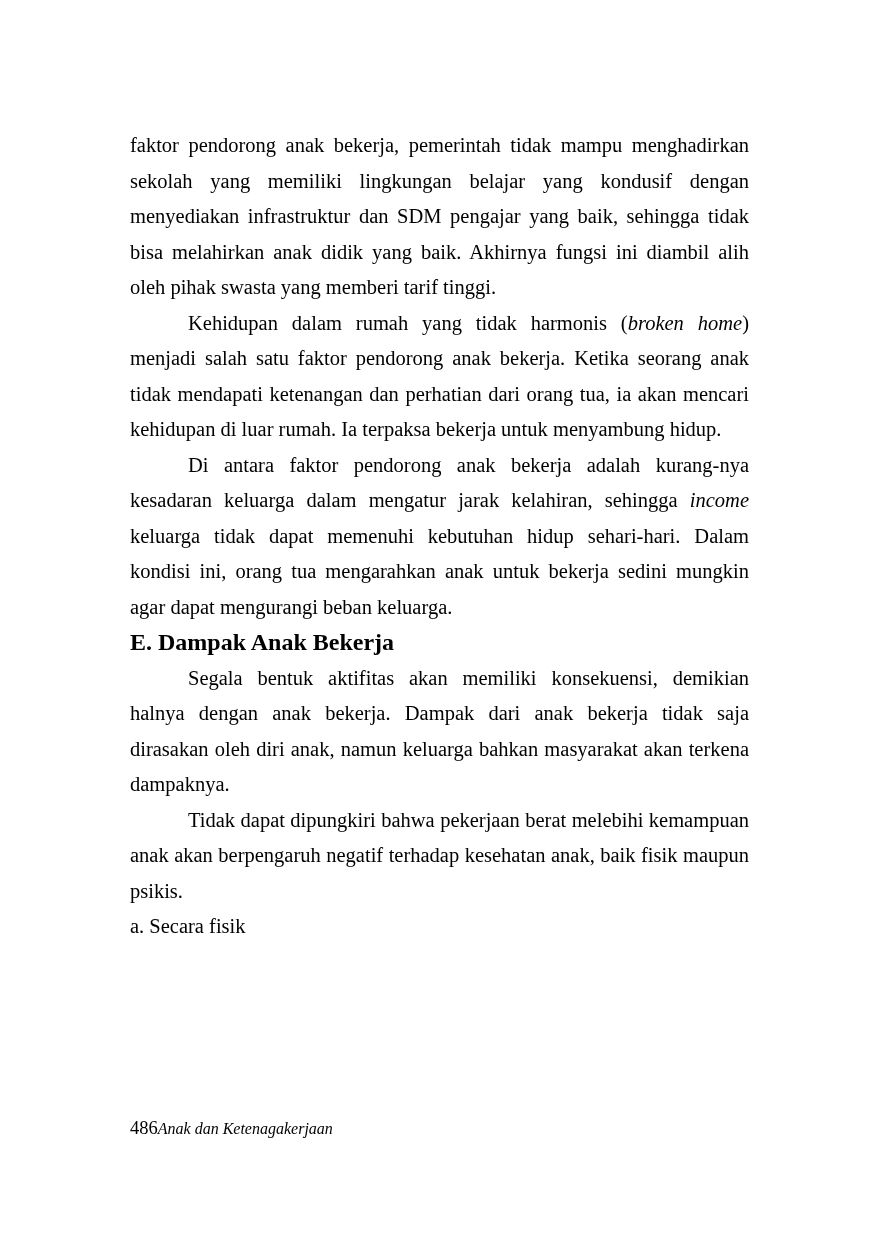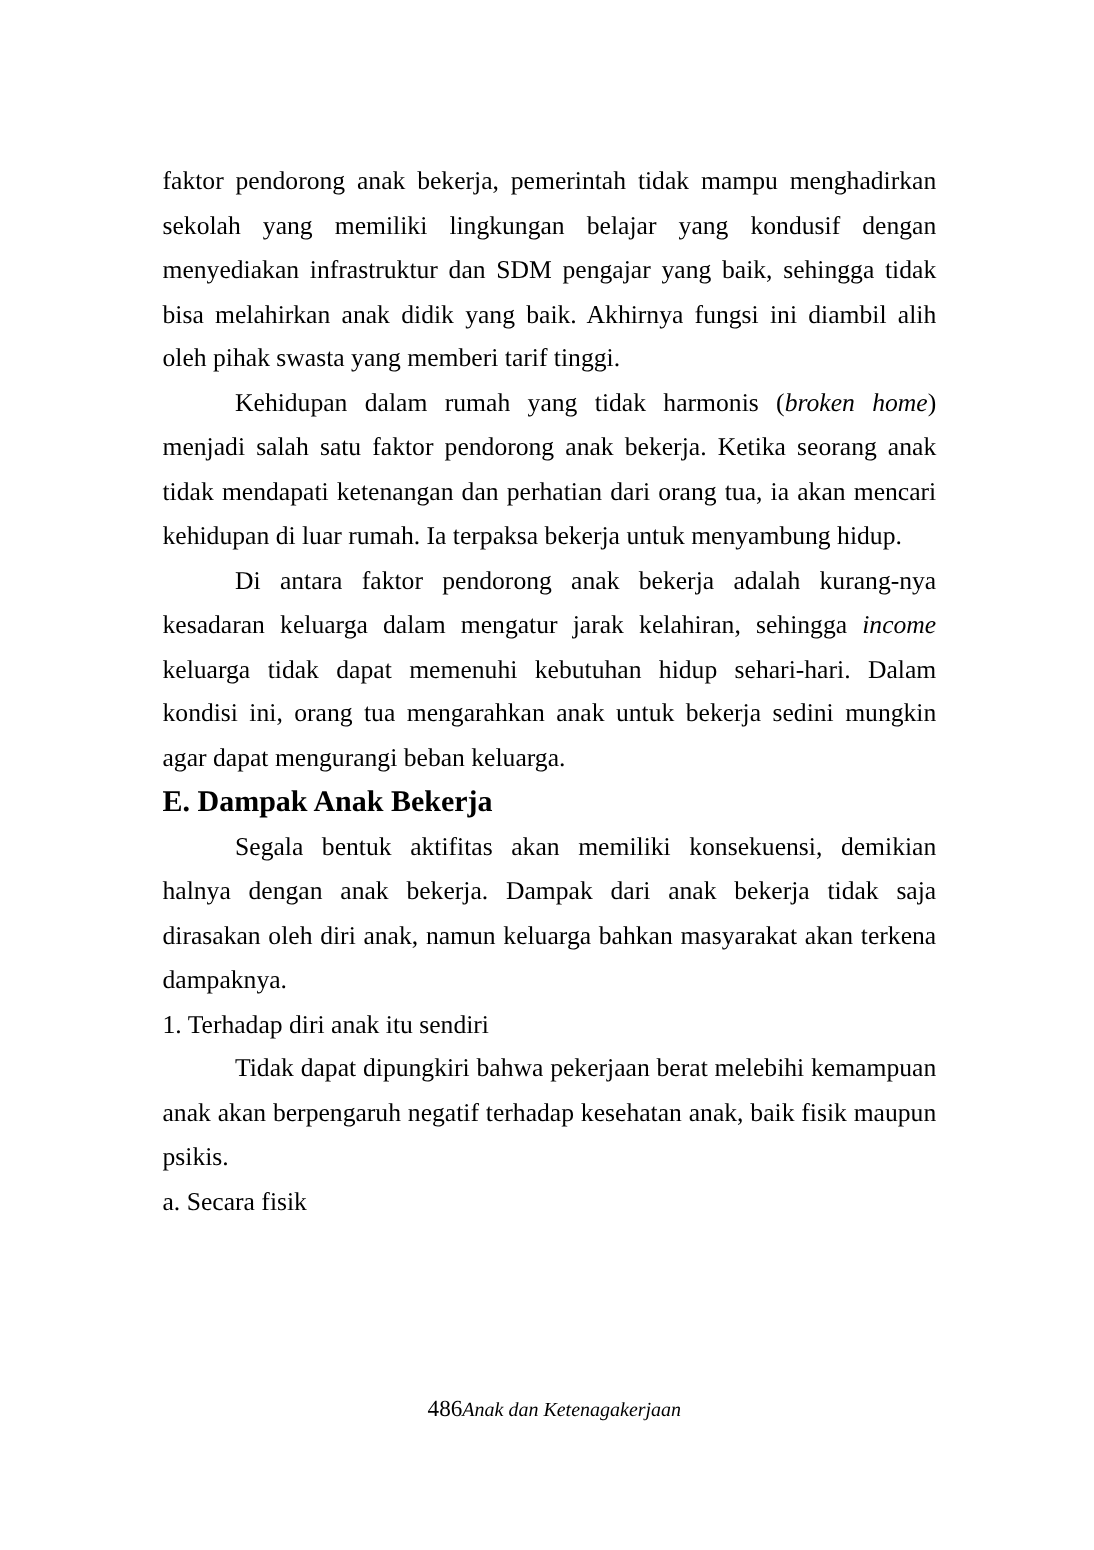--- a/index.html
+++ b/index.html
@@ -52,21 +52,21 @@
     margin: 0;
     text-align: left;
   }
   .it { font-style: italic; }
   .footer {
     position: absolute;
     left: 130px;
     right: 118px;
     top: 1118px;
     display: flex;
-    justify-content: center;
+    justify-content: flex-start;
     align-items: baseline;
     font-size: 18.5px;
   }
   .folio {
     font-family: "Liberation Serif", serif;
   }
   .running-head {
     font-style: italic;
     font-size: 16px;
   }
@@ -80,21 +80,20 @@
 
 
   <p class="body-text para-indent"><span>Kehidupan dalam rumah yang tidak harmonis (</span><span class="it">broken home</span><span>) menjadi salah satu faktor pendorong anak bekerja. Ketika seorang anak tidak mendapati ketenangan dan perhatian dari orang tua, ia akan mencari kehidupan di luar rumah. Ia terpaksa bekerja untuk menyambung hidup.</span></p>
 
   <p class="body-text para-indent"><span>Di antara faktor pendorong anak bekerja adalah kurang-nya kesadaran keluarga dalam mengatur jarak kelahiran, sehingga </span><span class="it">income</span><span> keluarga tidak dapat memenuhi kebutuhan hidup sehari-hari. Dalam kondisi ini, orang tua mengarahkan anak untuk bekerja sedini mungkin agar dapat mengurangi beban keluarga.</span></p>
 
   <p class="heading gap-before">E. Dampak Anak Bekerja</p>
 
   <p class="body-text para-indent">Segala bentuk aktifitas akan memiliki konsekuensi, demikian halnya dengan anak bekerja. Dampak dari anak bekerja tidak saja dirasakan oleh diri anak, namun keluarga bahkan masyarakat akan terkena dampaknya.</p>
 
-  <p class="subhead">1. Terhadap diri anak itu sendiri</p>
 
   <p class="body-text para-indent">Tidak dapat dipungkiri bahwa pekerjaan berat melebihi kemampuan anak akan berpengaruh negatif terhadap kesehatan anak, baik fisik maupun psikis.</p>
 
   <p class="subhead">a. Secara fisik</p>
 
 </div>
 
 <div class="footer">
   <span class="folio">486</span>
   <span class="running-head">Anak dan Ketenagakerjaan</span>

